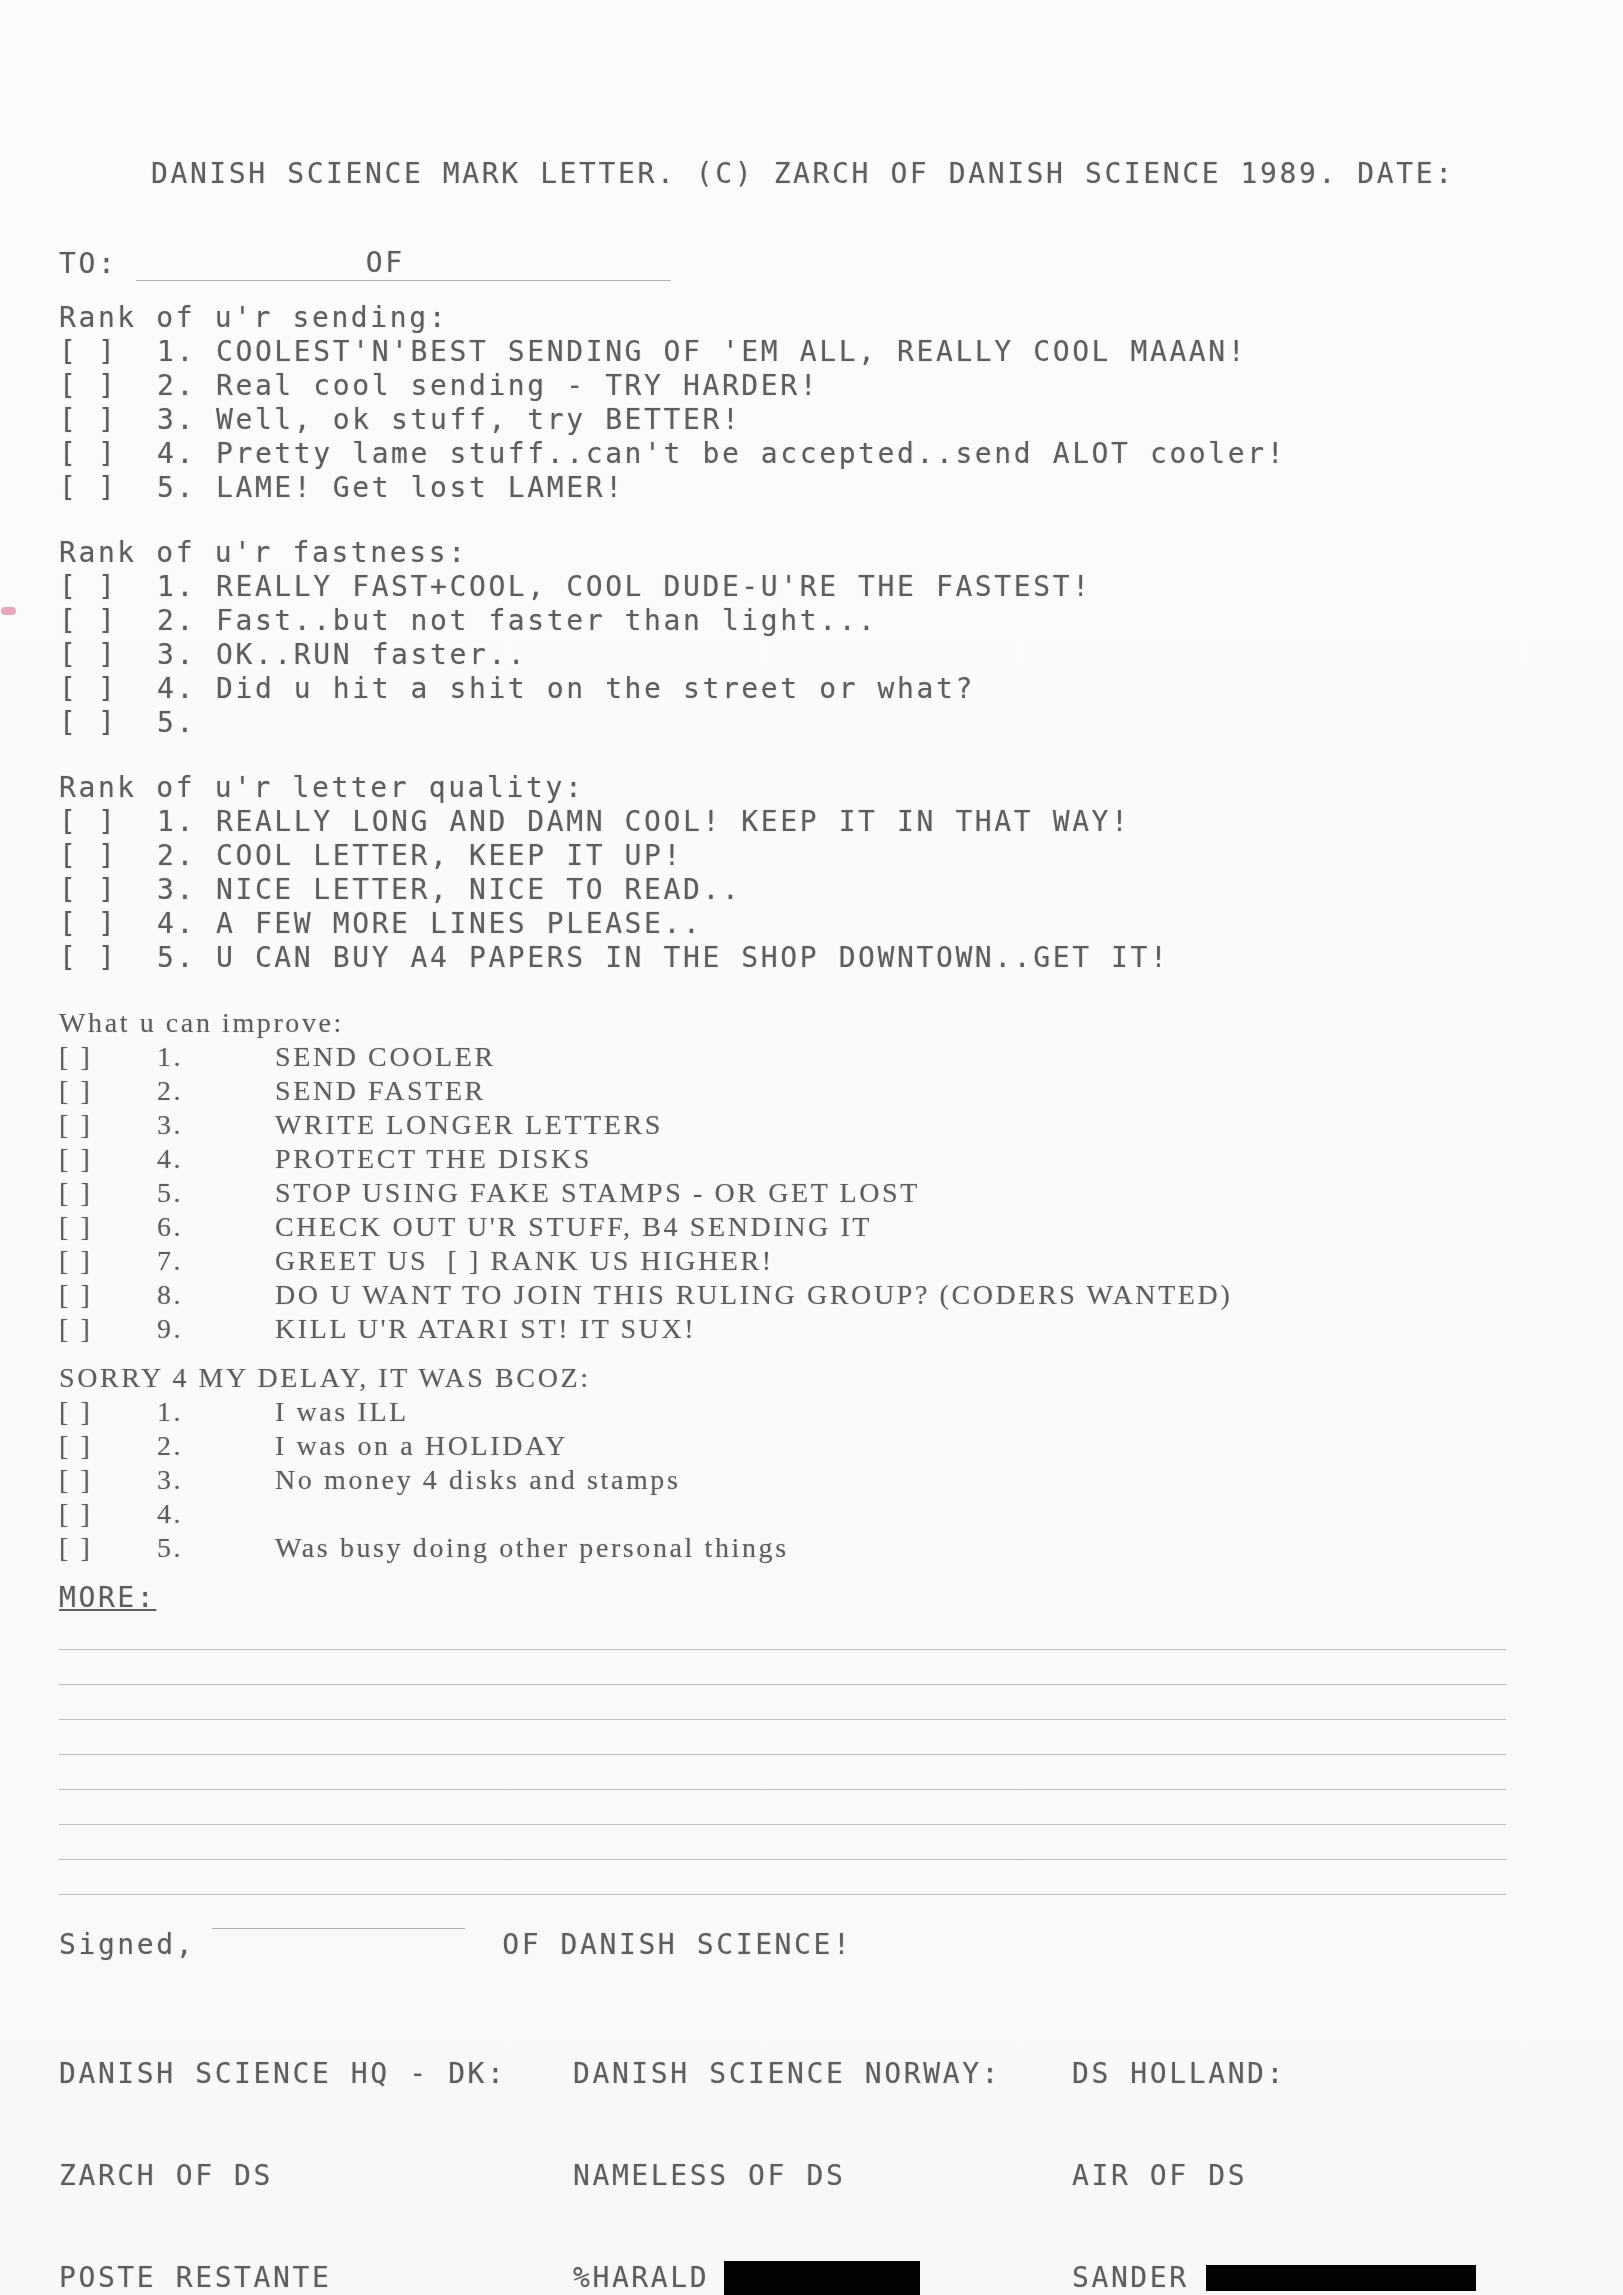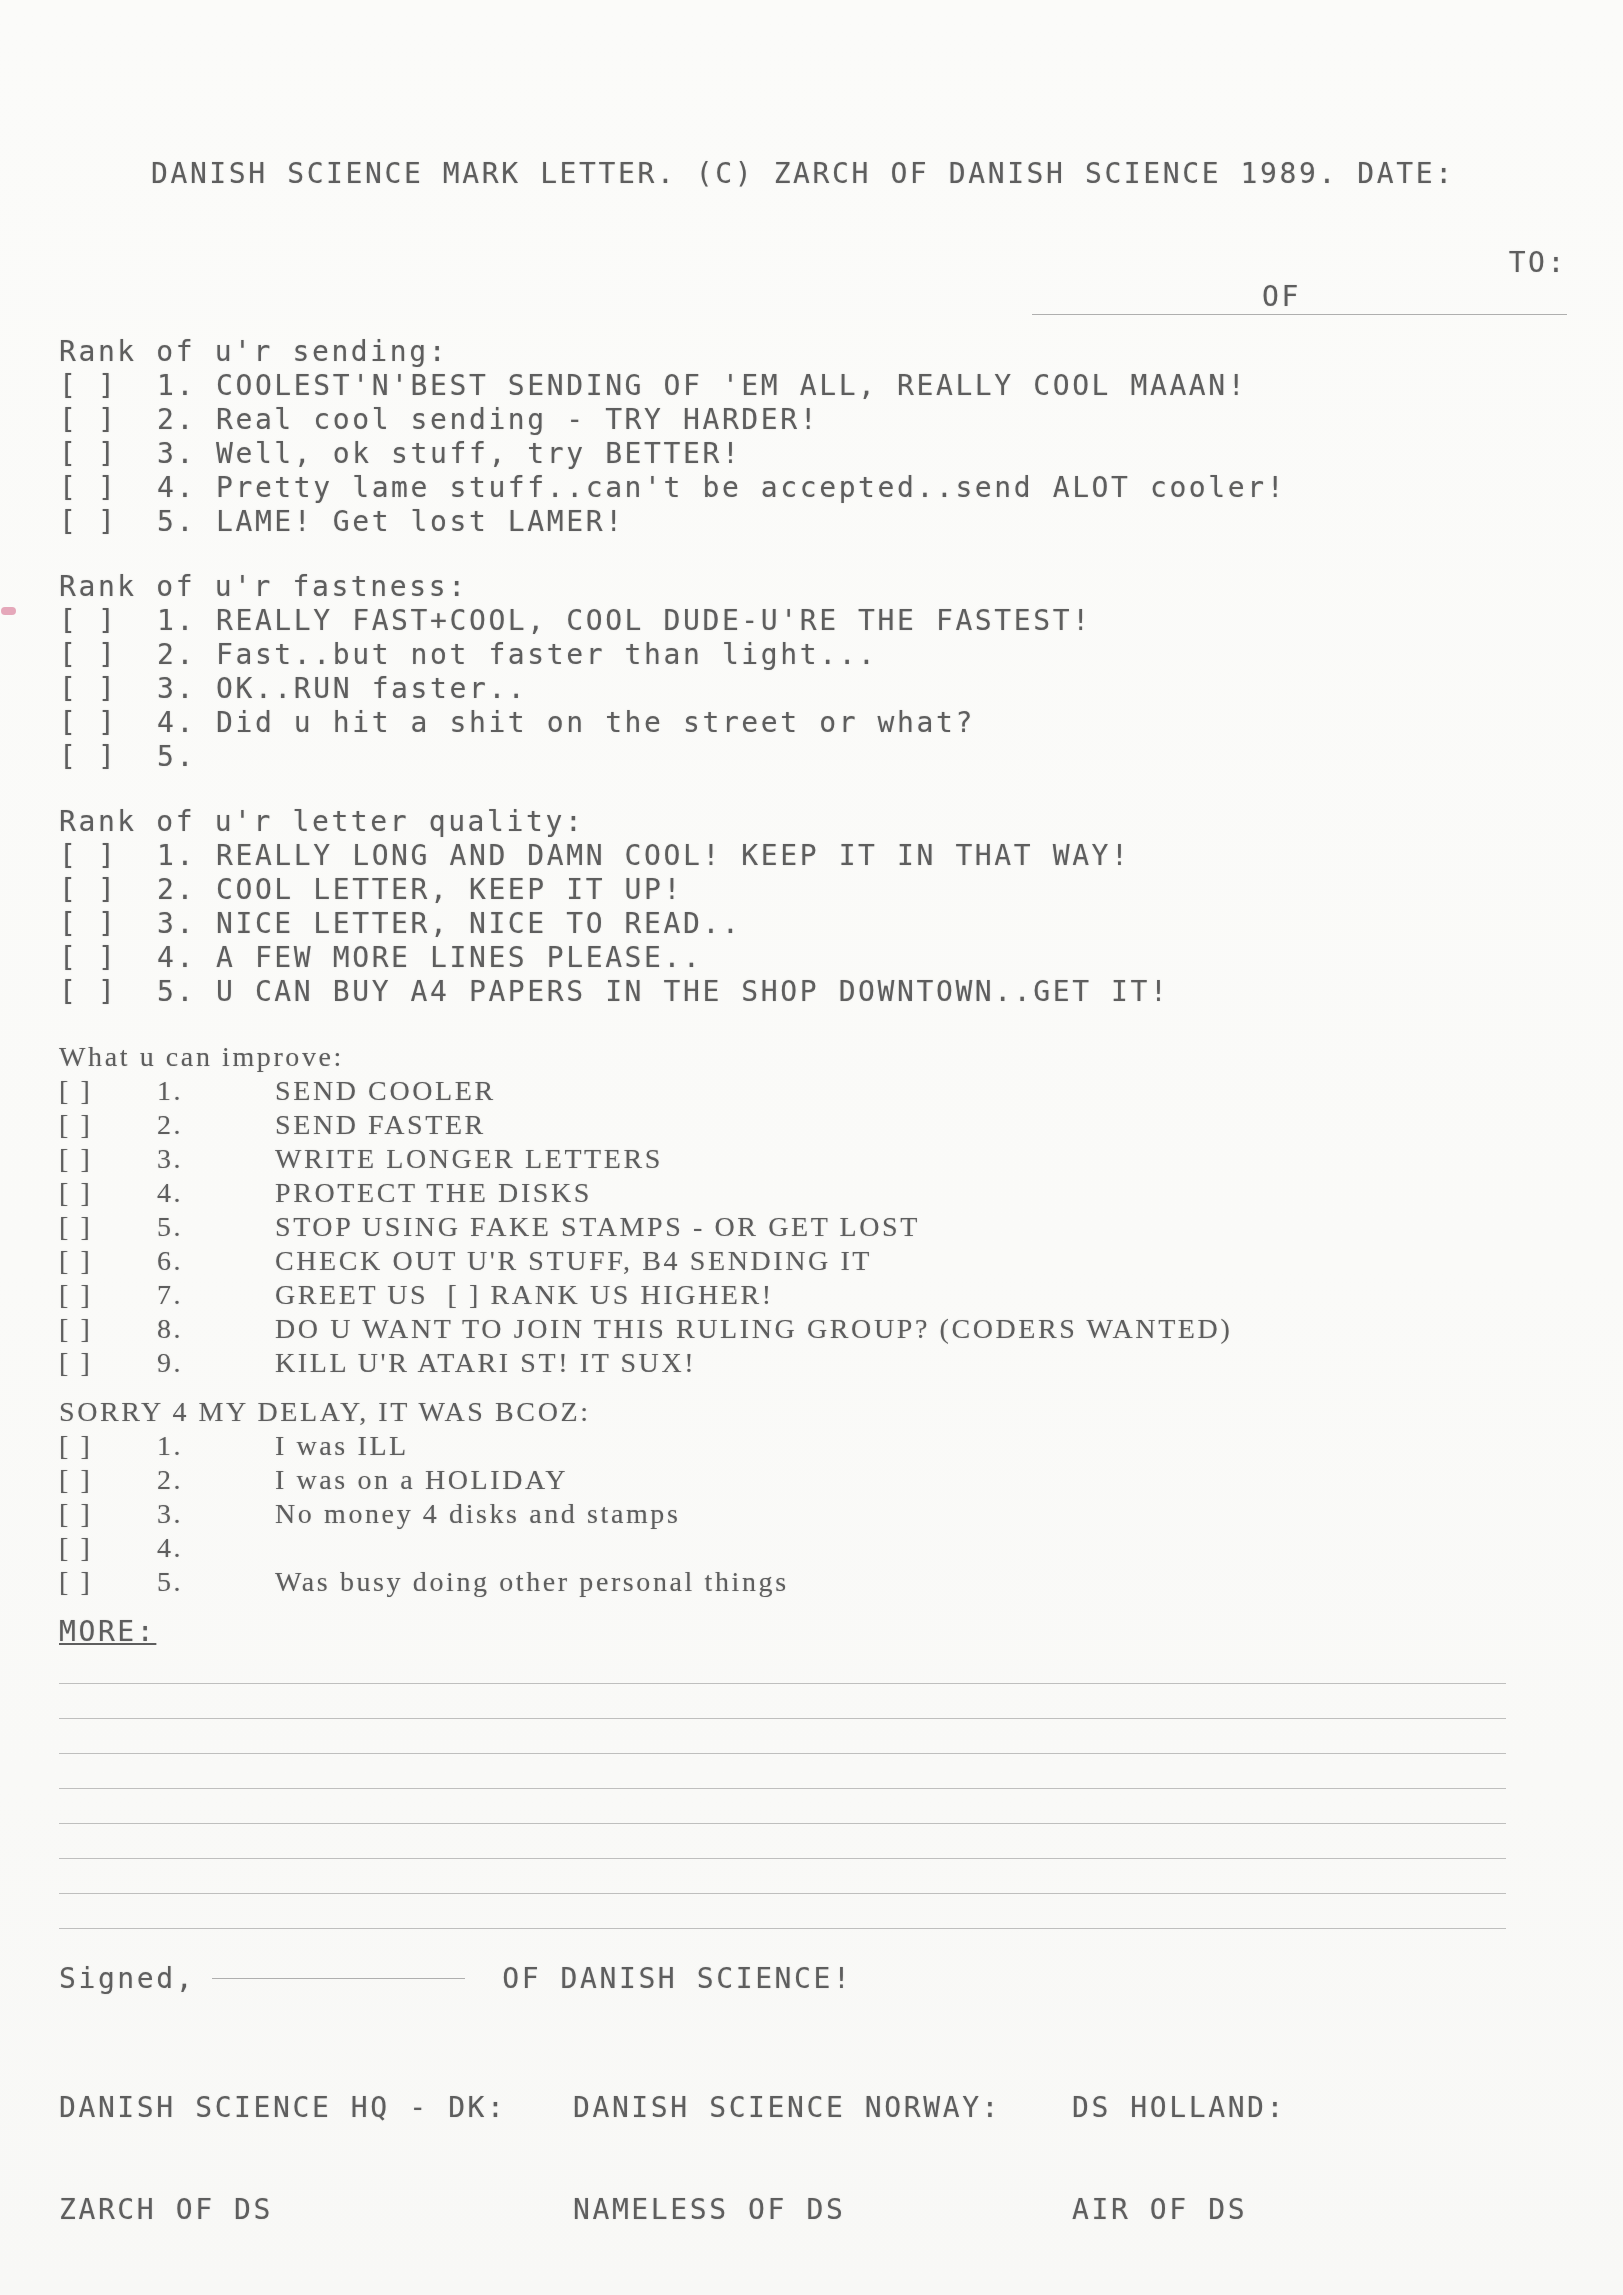--- a/index.html
+++ b/index.html
@@ -18,21 +18,21 @@
     font-family: "DejaVu Sans Mono", "Liberation Mono", monospace;
     font-size: 28px;
     letter-spacing: 2.6px;
     line-height: 34px;
     color: #5e5e5e;
     text-shadow: 0 0 1.3px rgba(110,110,110,0.38);
   }
   .row { white-space: pre; }
   .title-row { padding-left: 92px; }
   
-  .to-row { margin-top: 55px; display: flex; align-items: flex-end; flex-direction: column; }
+  .to-row { margin-top: 55px; display: flex; align-items: flex-end; }
   .to-blank {
     display: inline-block;
     width: 535px;
     margin-left: 18.3px;
     border-bottom: 1.3px solid rgba(150,150,150,0.75);
   }
   .of-label { display: inline-block; margin-left: 230px; }
   
   .sections { margin-top: 19.6px; }
   .section { margin-bottom: 31px; }
@@ -45,21 +45,21 @@
   .txt { white-space: pre; }
   
   .more-row { margin-top: 15px; text-decoration: underline; }
   .rules { margin-top: 0; }
   .rule {
     height: 34px;
     width: 1447px;
     border-bottom: 0.7px solid rgba(160,160,160,0.65);
   }
   
-  .signed-row { margin-top: 33px; display: flex; align-items: center; }
+  .signed-row { margin-top: 33px; display: flex; align-items: flex-start; }
   .sig-blank {
     display: inline-block;
     width: 253px;
     margin-left: 17px;
     border-bottom: 1.3px solid rgba(150,150,150,0.75);
   }
   .sig-suffix { margin-left: 37px; }
   
   .footer { margin-top: 27.5px; display: flex; align-items: flex-start; }
   .fcol { white-space: pre; }

